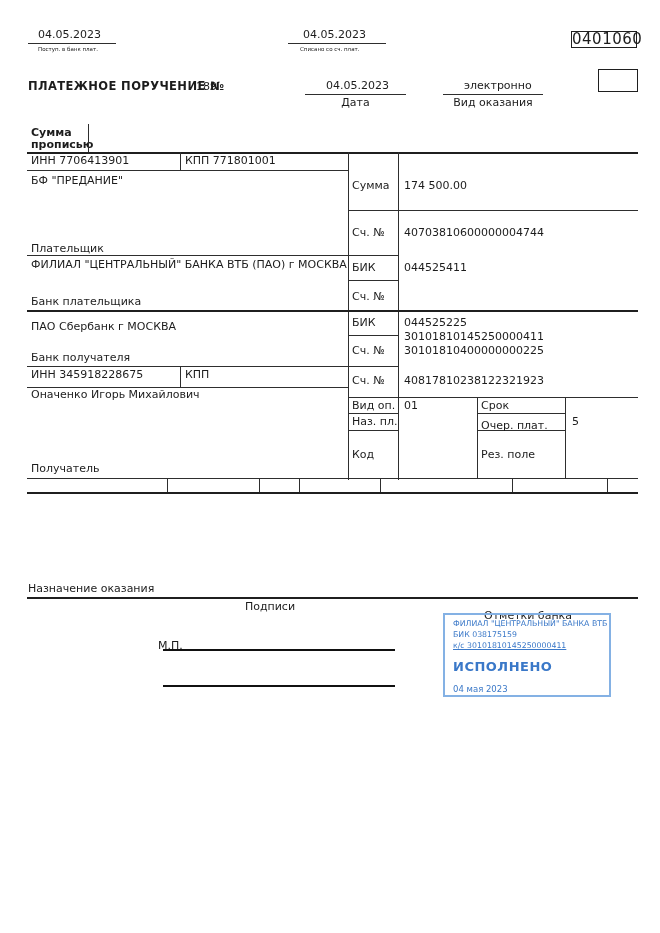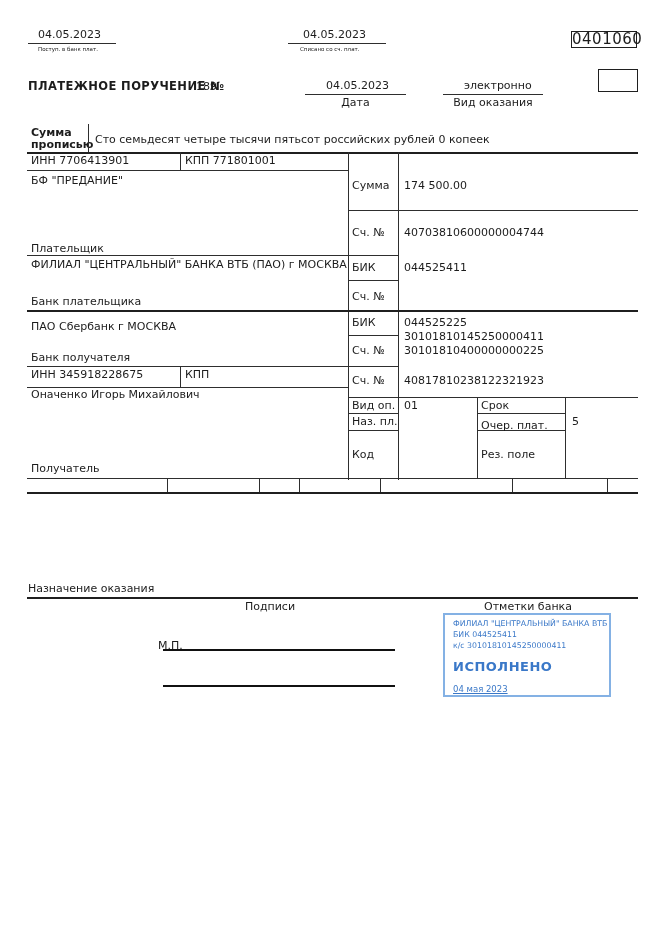--- a/index.html
+++ b/index.html
@@ -52,21 +52,20 @@
   <div class="txt" style="left:442px;top:80px;margin-left:22px;">электронно</div>
   <div class="hl" style="left:443px;top:94px;width:100px;"></div>
   <div class="txt" style="left:443px;top:97px;width:100px;">
       <span class="center" style="display:block;">Вид оказания</span>
     </div>
 
   <div class="box" style="left:598px;top:69px;width:38px;height:21px;"></div>
 
   <div class="txt wrap" style="left:31px;top:127px;width:52px;font-weight:bold;">Сумма прописью</div>
   <div class="vl" style="left:88px;top:124px;height:28px;"></div>
-  <div class="txt" style="left:95px;top:134px;">Сто семьдесят четыре тысячи пятьсот российских рублей 0 копеек</div>
   <div class="hl2" style="left:27px;top:152px;width:611px;"></div>
 
   <div class="vl" style="left:348px;top:152px;height:328px;"></div>
   <div class="vl" style="left:398px;top:152px;height:328px;"></div>
   <div class="vl" style="left:180px;top:152px;height:18px;"></div>
   <div class="vl" style="left:180px;top:366px;height:21px;"></div>
   <div class="vl" style="left:477px;top:397px;height:81px;"></div>
   <div class="vl" style="left:565px;top:397px;height:81px;"></div>
 
   <div class="hl" style="left:27px;top:170px;width:321px;"></div>
@@ -132,28 +131,28 @@
   <div class="txt" style="left:352px;top:449px;">Код</div>
   <div class="txt" style="left:481px;top:449px;text-align:right;">Рез. поле</div>
 
   <div class="txt" style="left:28px;top:583px;">Назначение оказания</div>
   <div class="hl2" style="left:27px;top:597px;width:611px;"></div>
 
   <div class="txt" style="left:200px;top:601px;width:140px;">
       <span class="center" style="display:block;">Подписи</span>
     </div>
   <div class="txt" style="left:458px;top:601px;width:140px;">
-      <span class="center" style="display:block;">Отметки банка</span>
+      <span class="center" style="display:block;margin-top:9px;">Отметки банка</span>
     </div>
 
   <div class="txt" style="left:158px;top:640px;">М.П.</div>
   <div class="sig" style="left:163px;top:649px;width:232px;"></div>
   <div class="sig" style="left:163px;top:685px;width:232px;"></div>
 
   <div class="stamp">
     <div class="txt stamp-small" style="left:8px;top:4px;">ФИЛИАЛ "ЦЕНТРАЛЬНЫЙ" БАНКА ВТБ</div>
-    <div class="txt stamp-small" style="left:8px;top:15px;">БИК 044525411</div>
-    <div class="txt stamp-small" style="left:8px;top:26px;">к/с 30101810145250000411</div>
+    <div class="txt stamp-small" style="left:8px;top:15px;">БИК 038175159</div>
+    <div class="txt stamp-small" style="left:8px;top:26px;text-decoration:underline;">к/с 30101810145250000411</div>
     <div class="txt stamp-status" style="left:8px;top:46px;">ИСПОЛНЕНО</div>
-    <div class="txt stamp-date" style="left:8px;top:68px;text-decoration:underline;">04 мая 2023</div>
+    <div class="txt stamp-date" style="left:8px;top:68px;">04 мая 2023</div>
   </div>
 
 </div>
 
 </body></html>

